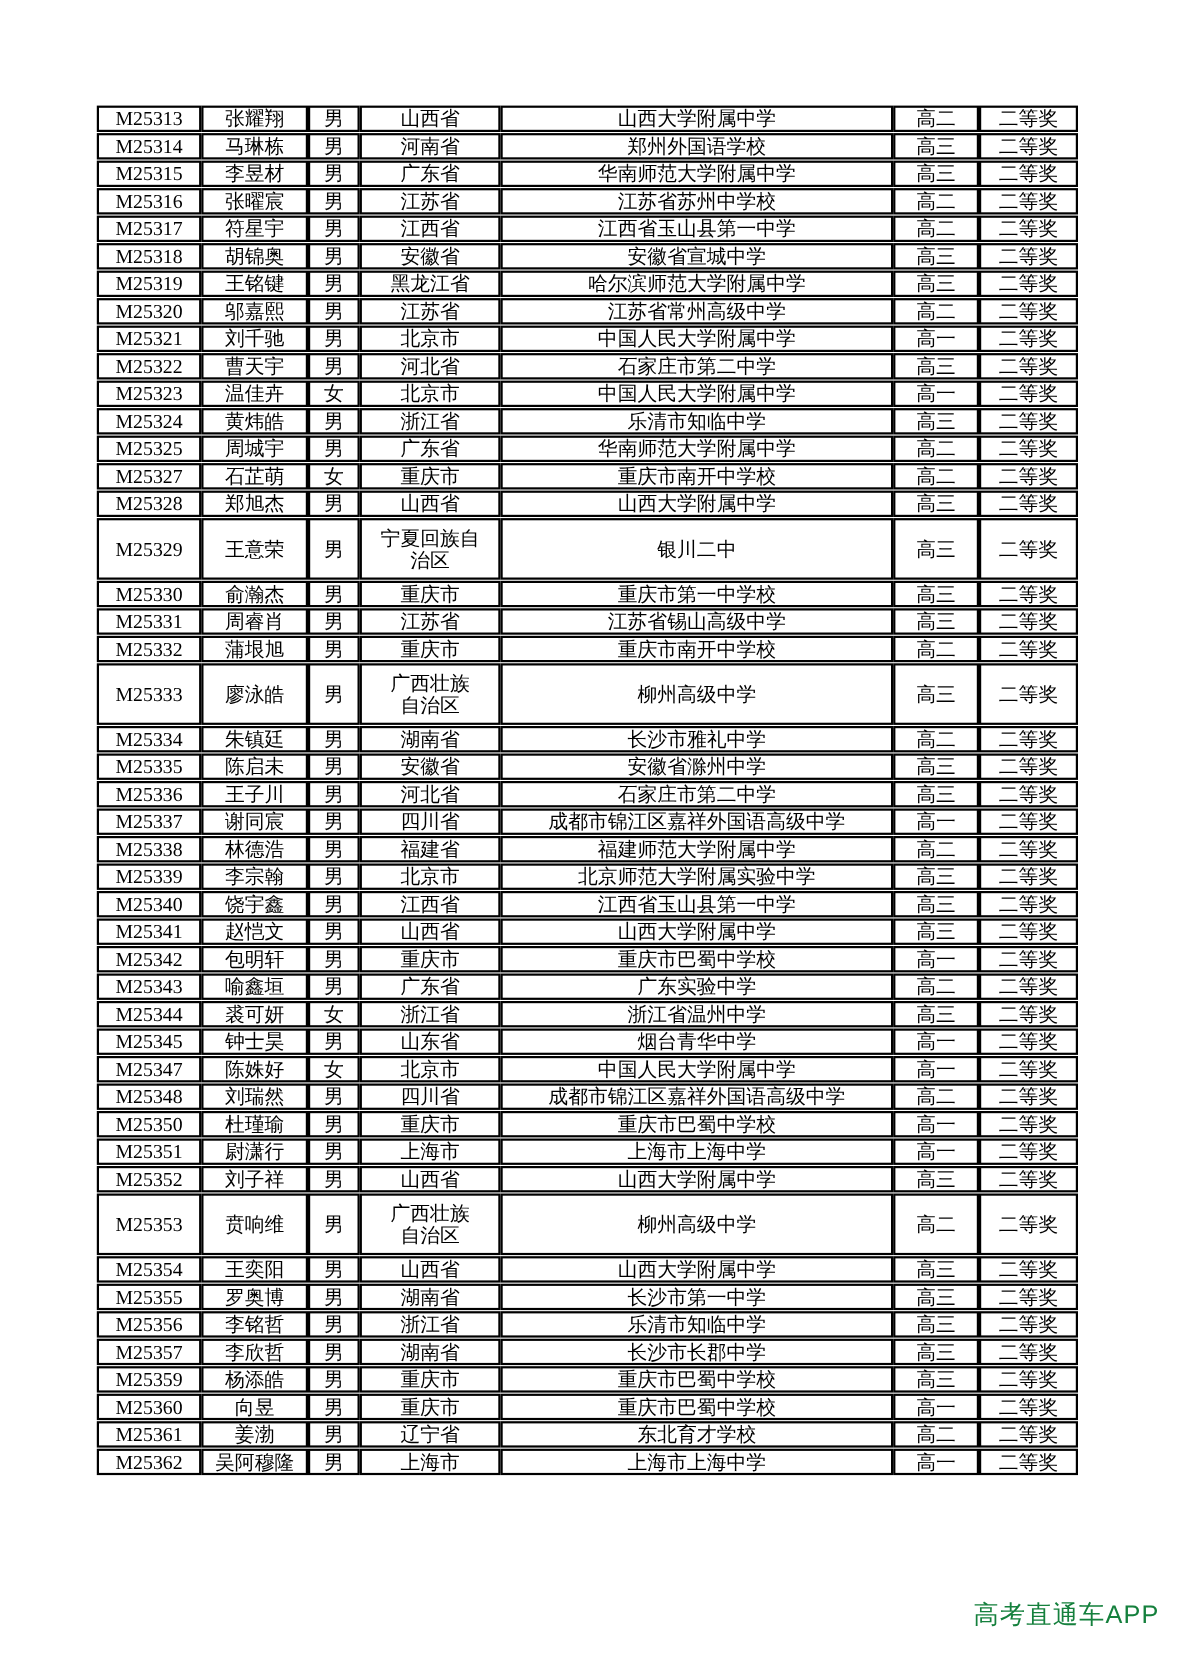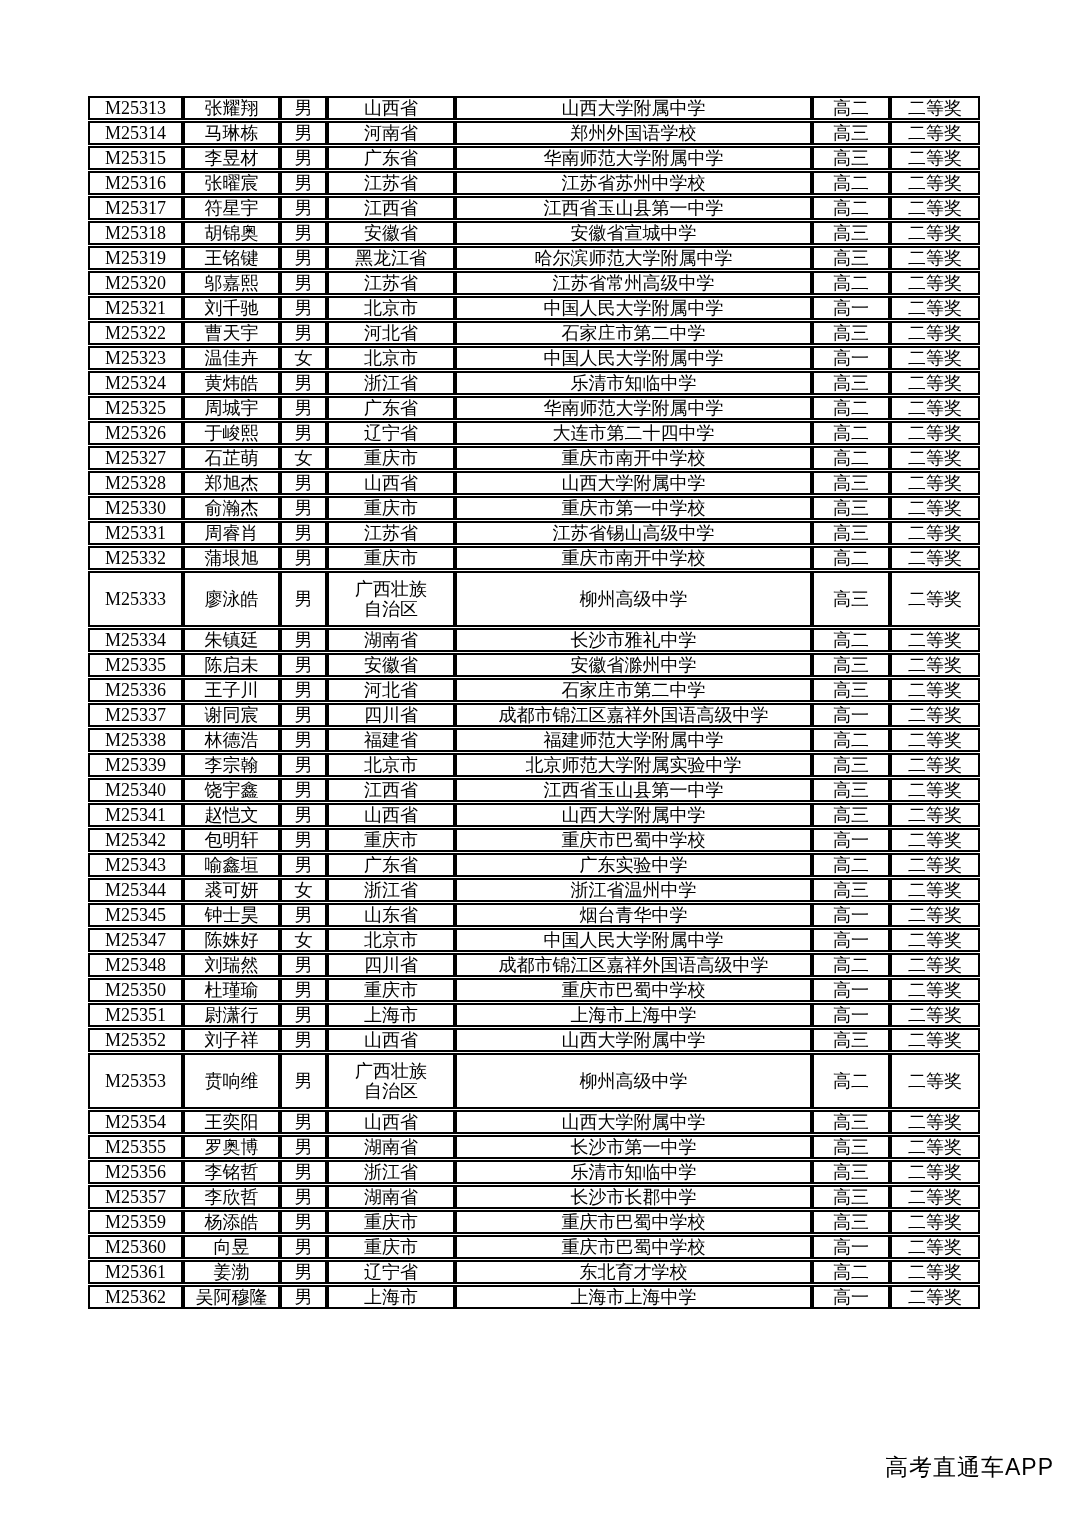--- a/index.html
+++ b/index.html
@@ -45,21 +45,21 @@
   col.c-school   { width: 357px; }
   col.c-grade    { width: 78px; }
   col.c-award    { width: 90px; }
   .watermark {
     position: absolute;
     top: 1452px;
     right: 26px;
     font-family: "Liberation Sans", "DejaVu Sans", sans-serif;
     font-size: 23px;
     letter-spacing: 1px;
-    color: #000000;
+    color: #15803d;
     text-shadow: 0 1px 0 #ffffff;
   }
 </style>
 </head>
 <body>
 
 <div class="table-wrap">
   <table class="award-table">
     <colgroup>
       <col class="c-id">
@@ -182,43 +182,44 @@
         <tr class="row-normal">
           <td>M25325</td>
           <td>周城宇</td>
           <td>男</td>
           <td>广东省</td>
           <td>华南师范大学附属中学</td>
           <td>高二</td>
           <td>二等奖</td>
         </tr>
         <tr class="row-normal">
-          <td>M25326</td>
-          <td>于峻熙</td>
-          <td>男</td>
-          <td>辽宁省</td>
-          <td>大连市第二十四中学</td>
-          <td>高二</td>
-          <td>二等奖</td>
-        </tr>
-        <tr class="row-normal">
           <td>M25327</td>
           <td>石芷萌</td>
           <td>女</td>
           <td>重庆市</td>
           <td>重庆市南开中学校</td>
           <td>高二</td>
           <td>二等奖</td>
         </tr>
         <tr class="row-normal">
           <td>M25328</td>
           <td>郑旭杰</td>
           <td>男</td>
           <td>山西省</td>
           <td>山西大学附属中学</td>
+          <td>高三</td>
+          <td>二等奖</td>
+        </tr>
+        <tr class="row-tall">
+          <td>M25329</td>
+          <td>王意荣</td>
+          <td>男</td>
+          <td>宁夏回族自
+治区</td>
+          <td>银川二中</td>
           <td>高三</td>
           <td>二等奖</td>
         </tr>
         <tr class="row-normal">
           <td>M25330</td>
           <td>俞瀚杰</td>
           <td>男</td>
           <td>重庆市</td>
           <td>重庆市第一中学校</td>
           <td>高三</td>

